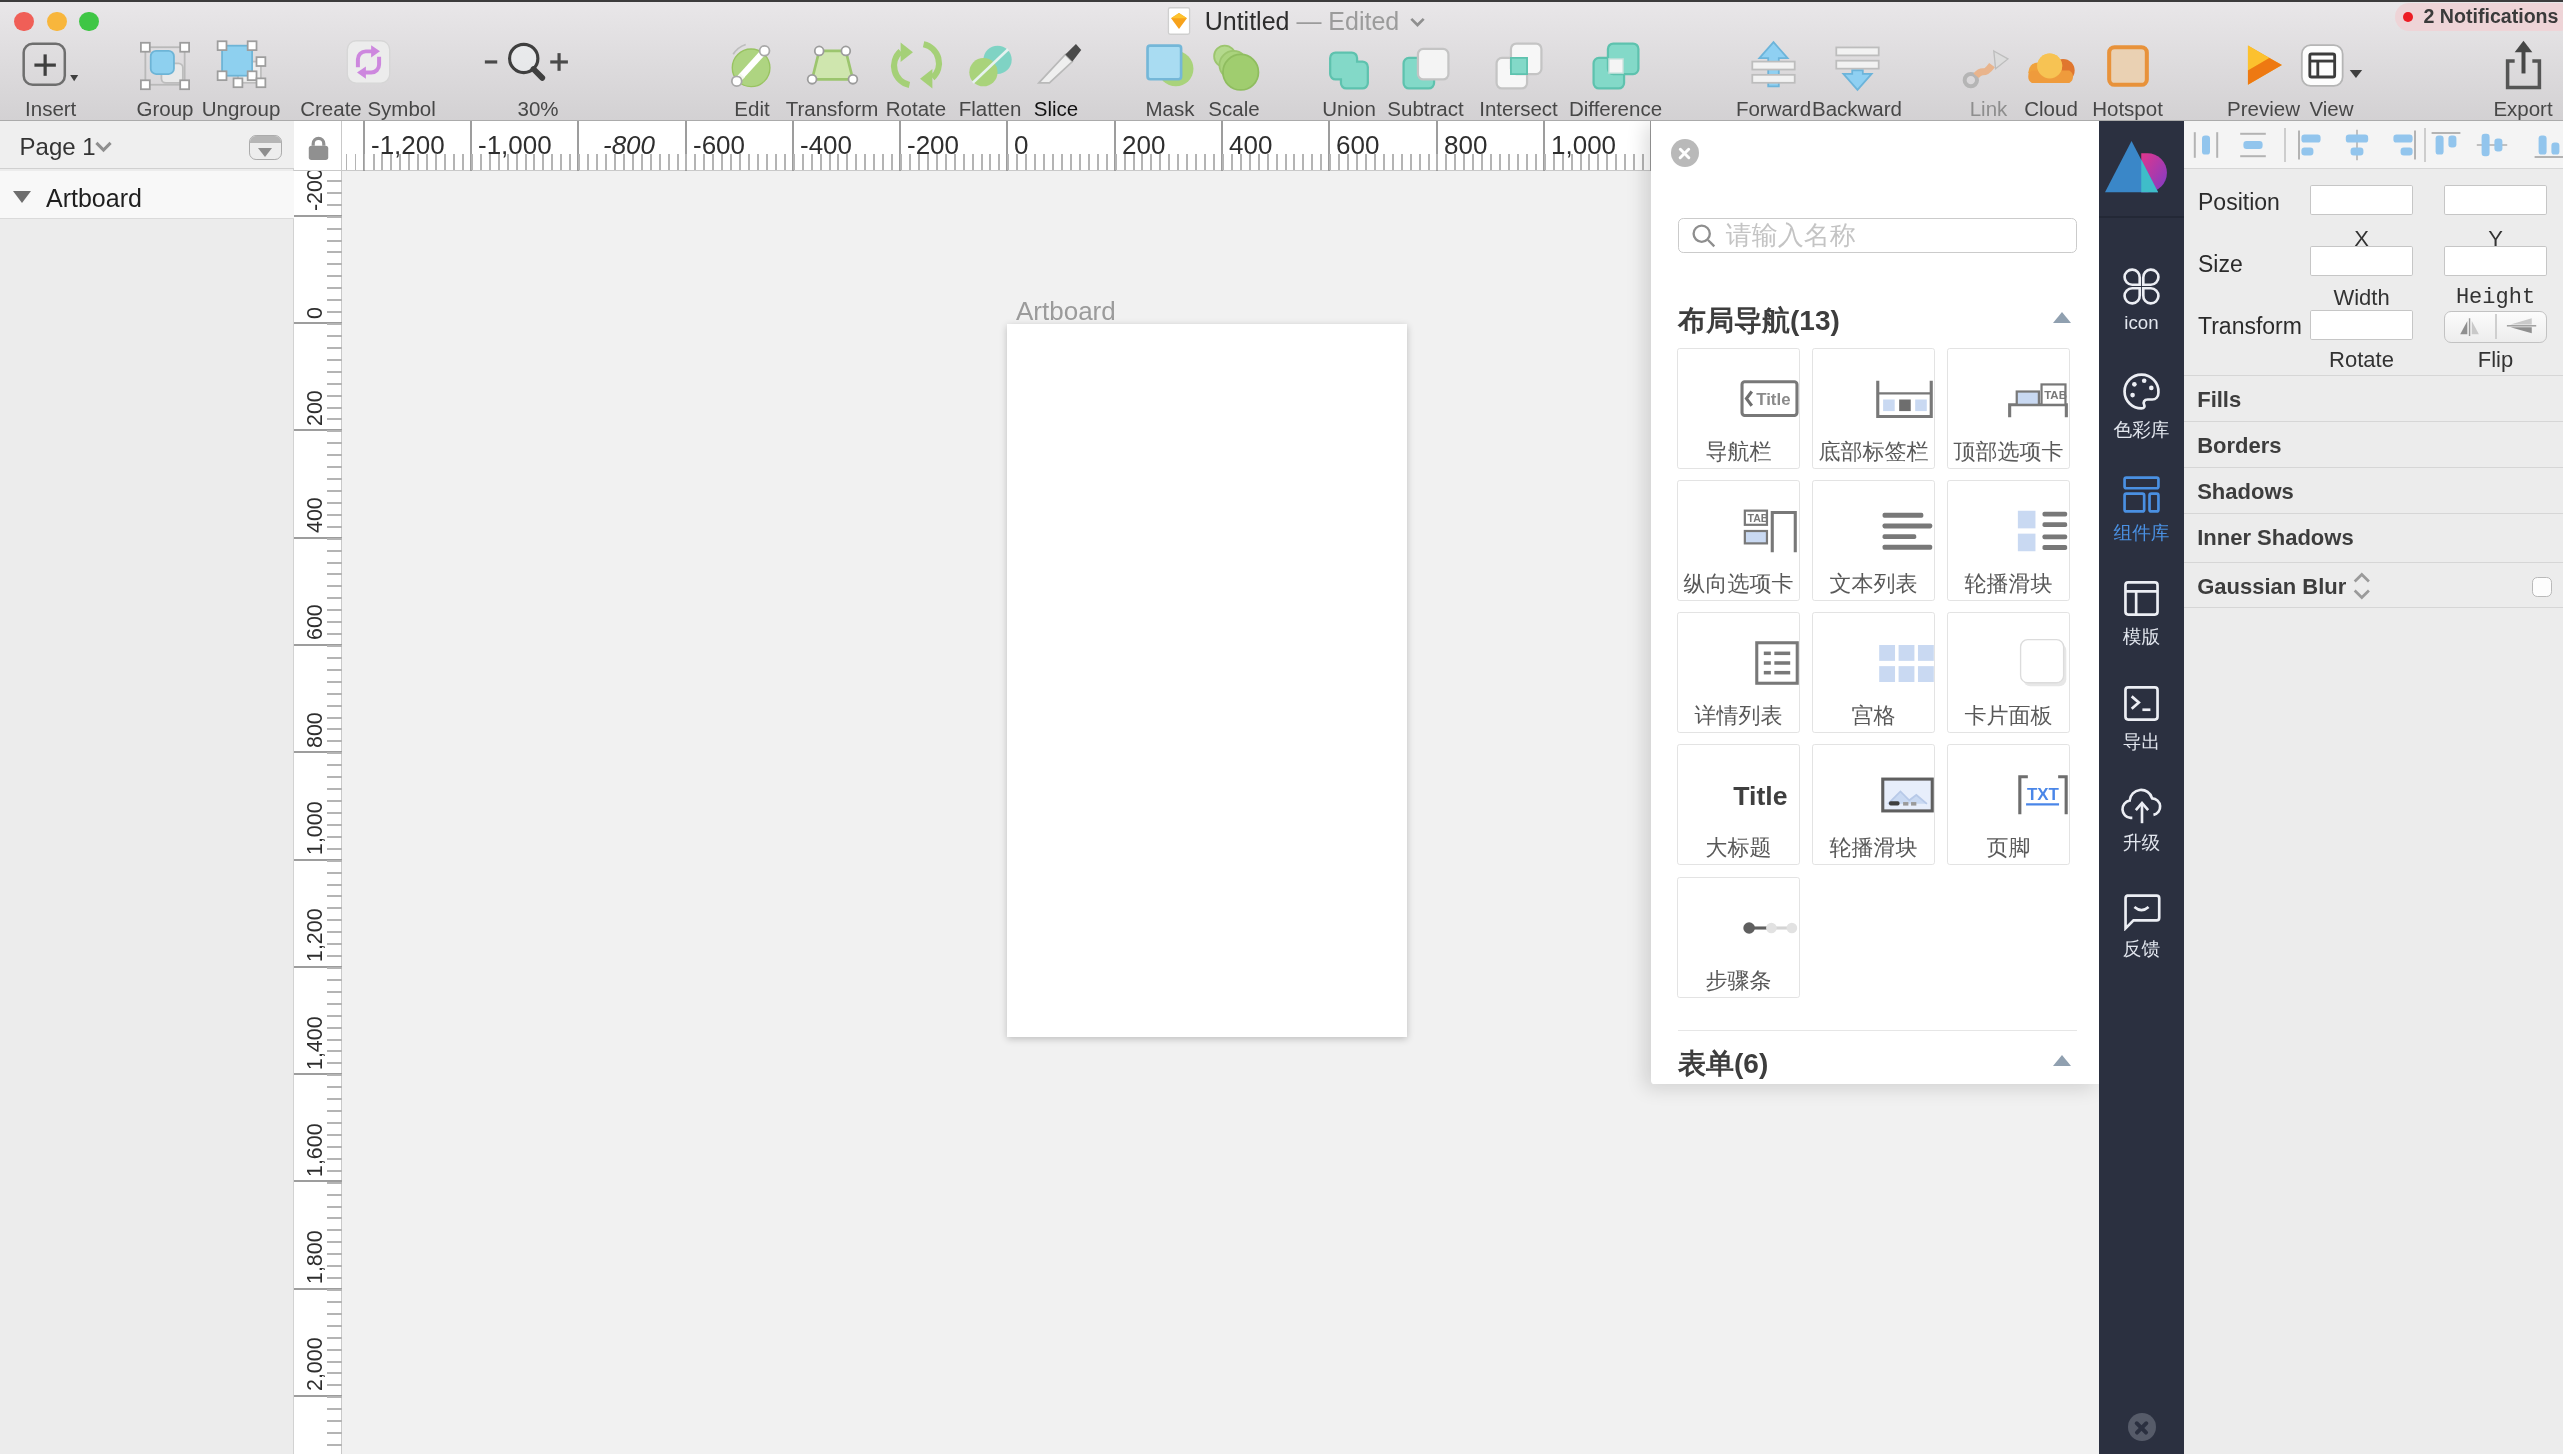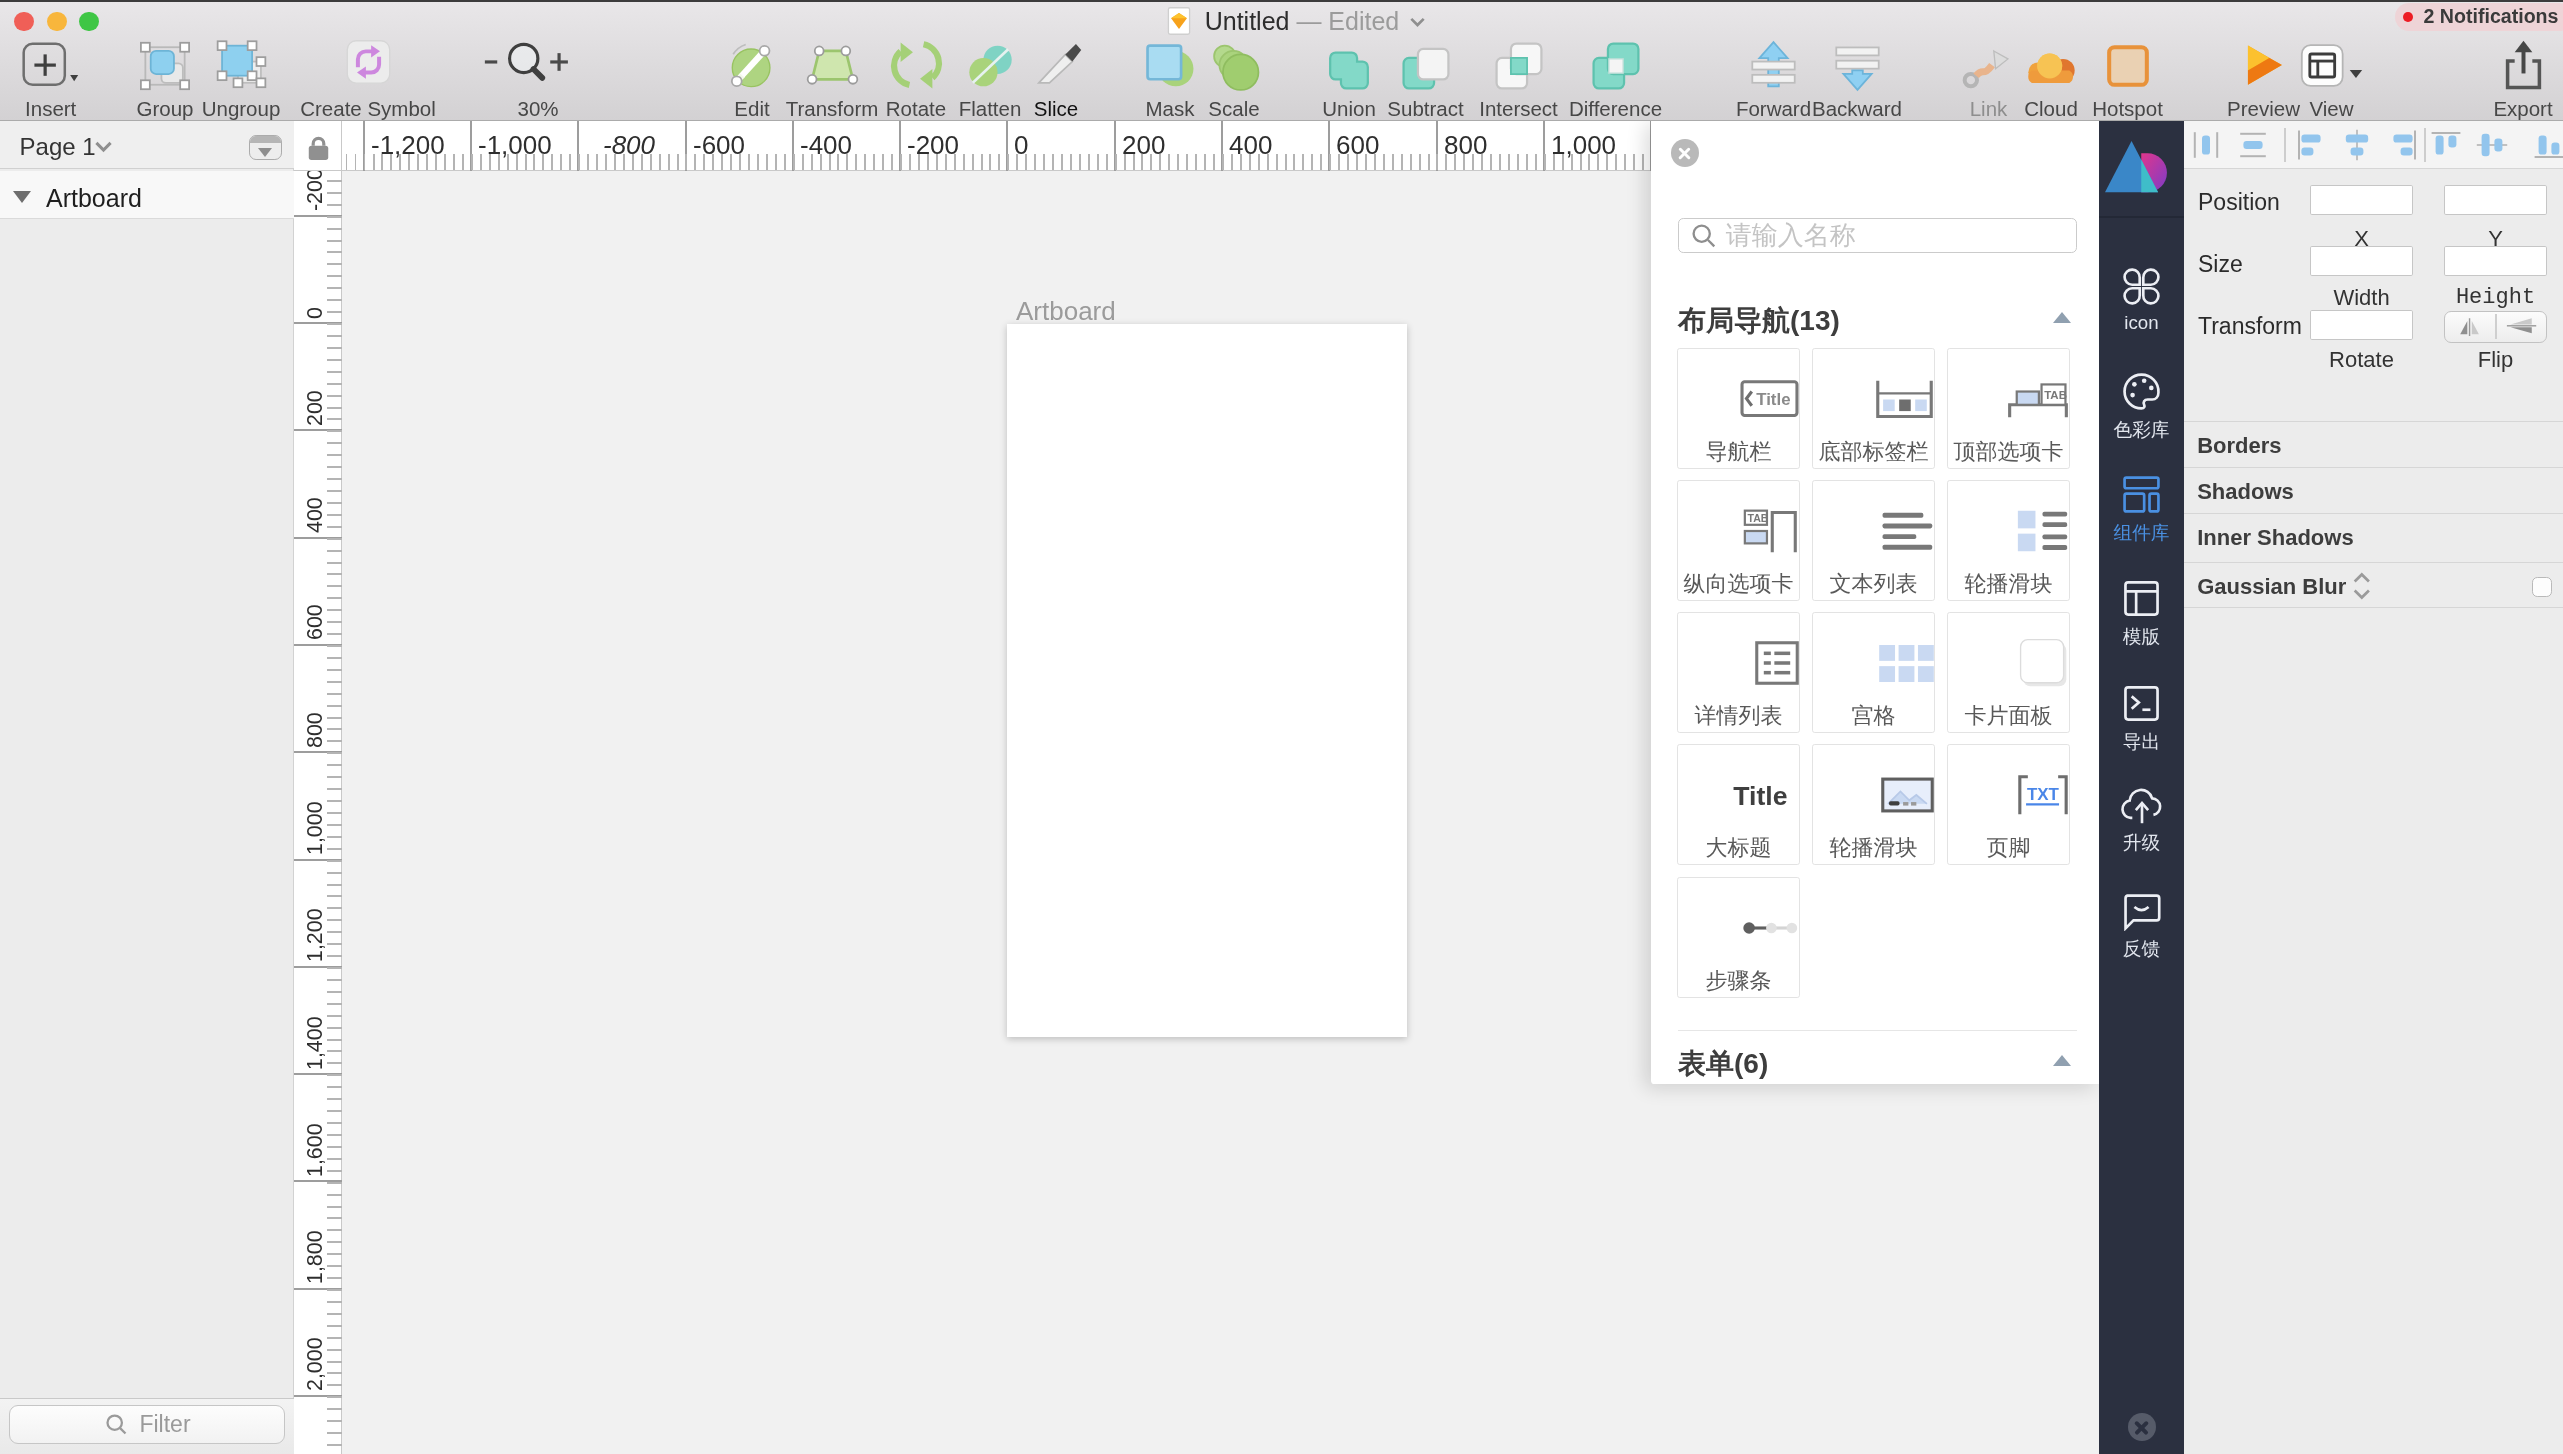--- a/index.html
+++ b/index.html
@@ -399,26 +399,20 @@
         <path d="M5 9 L13 17 L21 9" stroke="#8f8f8f" stroke-width="3.5" fill="none"></path>
       </svg>
    <div id="pagebtn">
         <div class="bar"></div>
         <div class="tri"></div>
       </div>
     </div>
   <div id="abrow">
       <div class="tri"></div>
       <span class="t">Artboard</span>
-    </div>
-  <div id="filter">
-      <div id="filterbox"><svg width="27" height="27" viewBox="0 0 30 30" style="margin-right:9px;">
-          <circle cx="13" cy="13" r="8" stroke="#9a9a9a" stroke-width="2.5" fill="none"></circle>
-          <line x1="19" y1="19" x2="25" y2="25" stroke="#9a9a9a" stroke-width="2.5"></line>
-        </svg>Filter</div>
     </div>
 </div>
 <div id="vruler">
     <div class="vbound" style="top: 94px;"></div>
     <div class="vlabw" style="top: 90px;">
       <div class="vlab">-200</div>
     </div>
     <div class="vbound" style="top: 201px;"></div>
     <div class="vlabw" style="top: 198px;">
       <div class="vlab">0</div>
@@ -1050,20 +1044,23 @@
         <line x1="26.5" y1="7" x2="26.5" y2="27" stroke="#9a9a9a" stroke-width="1.6"></line>
       </svg>
   <svg width="48" height="28.5" viewBox="0 0 54 32" style="position:absolute;left:53px;top:0;">
         <polygon points="14,14 38,7 38,14" fill="#c9c9c9"></polygon>
         <polygon points="14,17 38,17 38,24" fill="#8f8f8f"></polygon>
         <line x1="10" y1="15.5" x2="43" y2="15.5" stroke="#9a9a9a" stroke-width="1.6"></line>
       </svg>
  </div>
  <div class="ins-sub" style="left:127px;top:226px;">Rotate</div>
  <div class="ins-sub" style="left:261px;top:226px;">Flip</div>
+ <div class="ins-row" style="top:254px;height:46px;">
+      <div class="ins-sec" style="top:10.7px;">Fills</div>
+    </div>
  <div class="ins-row" style="top:300px;height:46px;">
       <div class="ins-sec" style="top:10.7px;">Borders</div>
     </div>
  <div class="ins-row" style="top:346px;height:46px;">
       <div class="ins-sec" style="top:10.7px;">Shadows</div>
     </div>
  <div class="ins-row" style="top:392px;height:48px;">
       <div class="ins-sec" style="top:10.7px;">Inner Shadows</div>
     </div>
  <div class="ins-row" style="top:441px;height:45px;">

